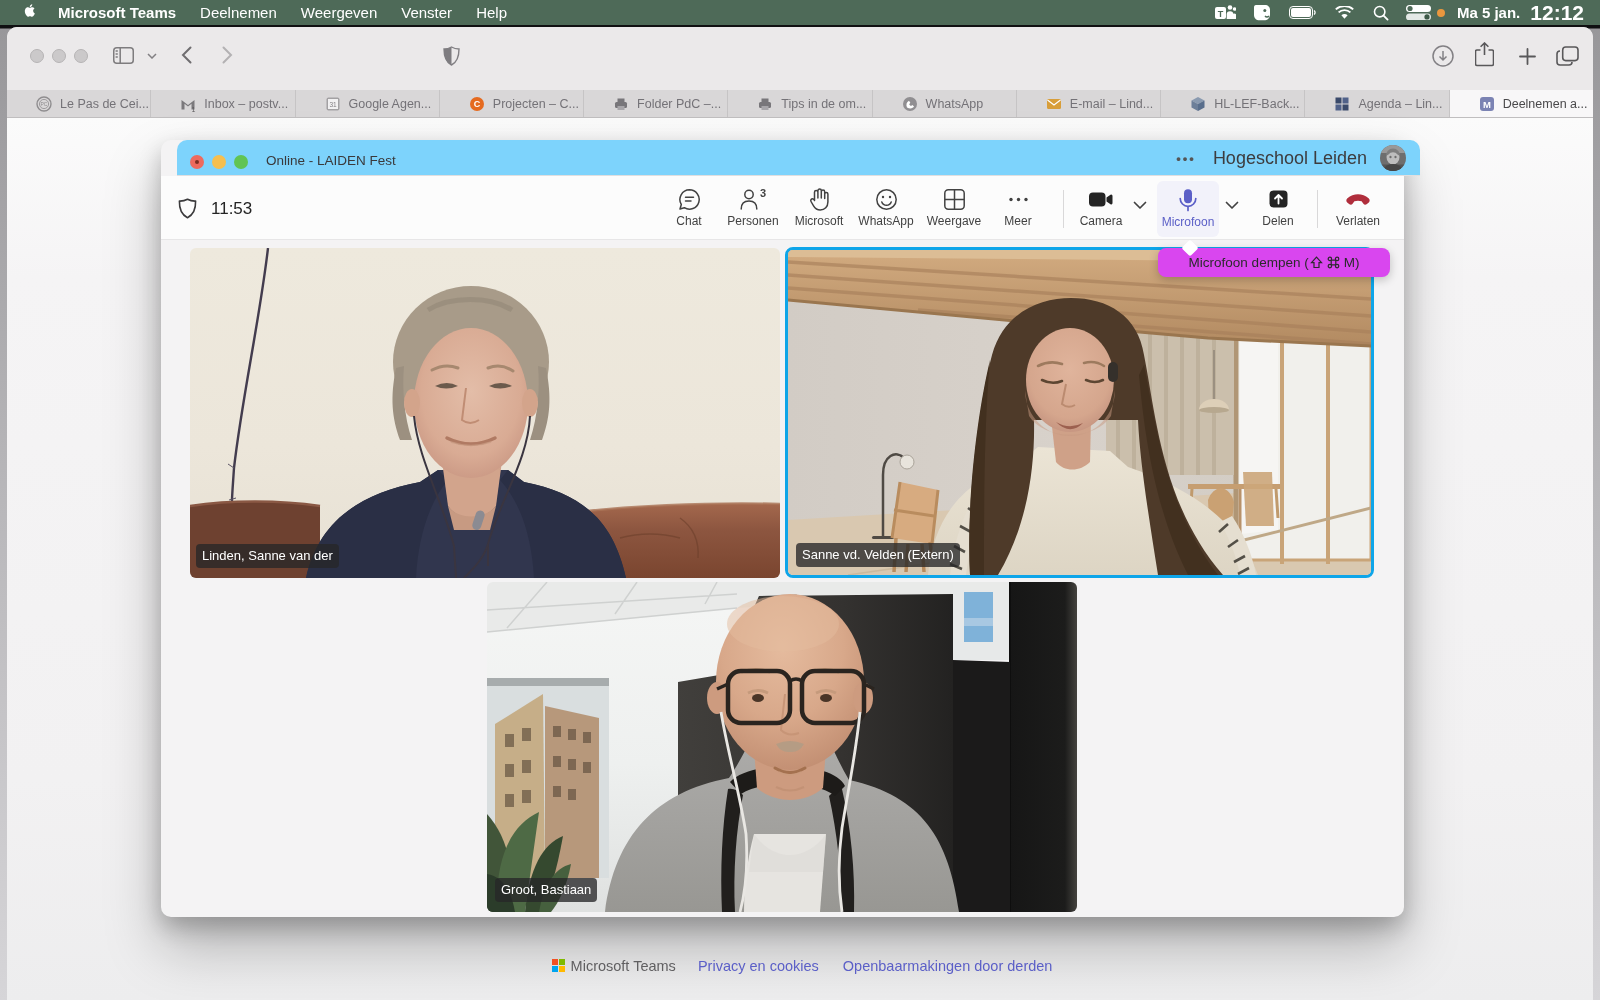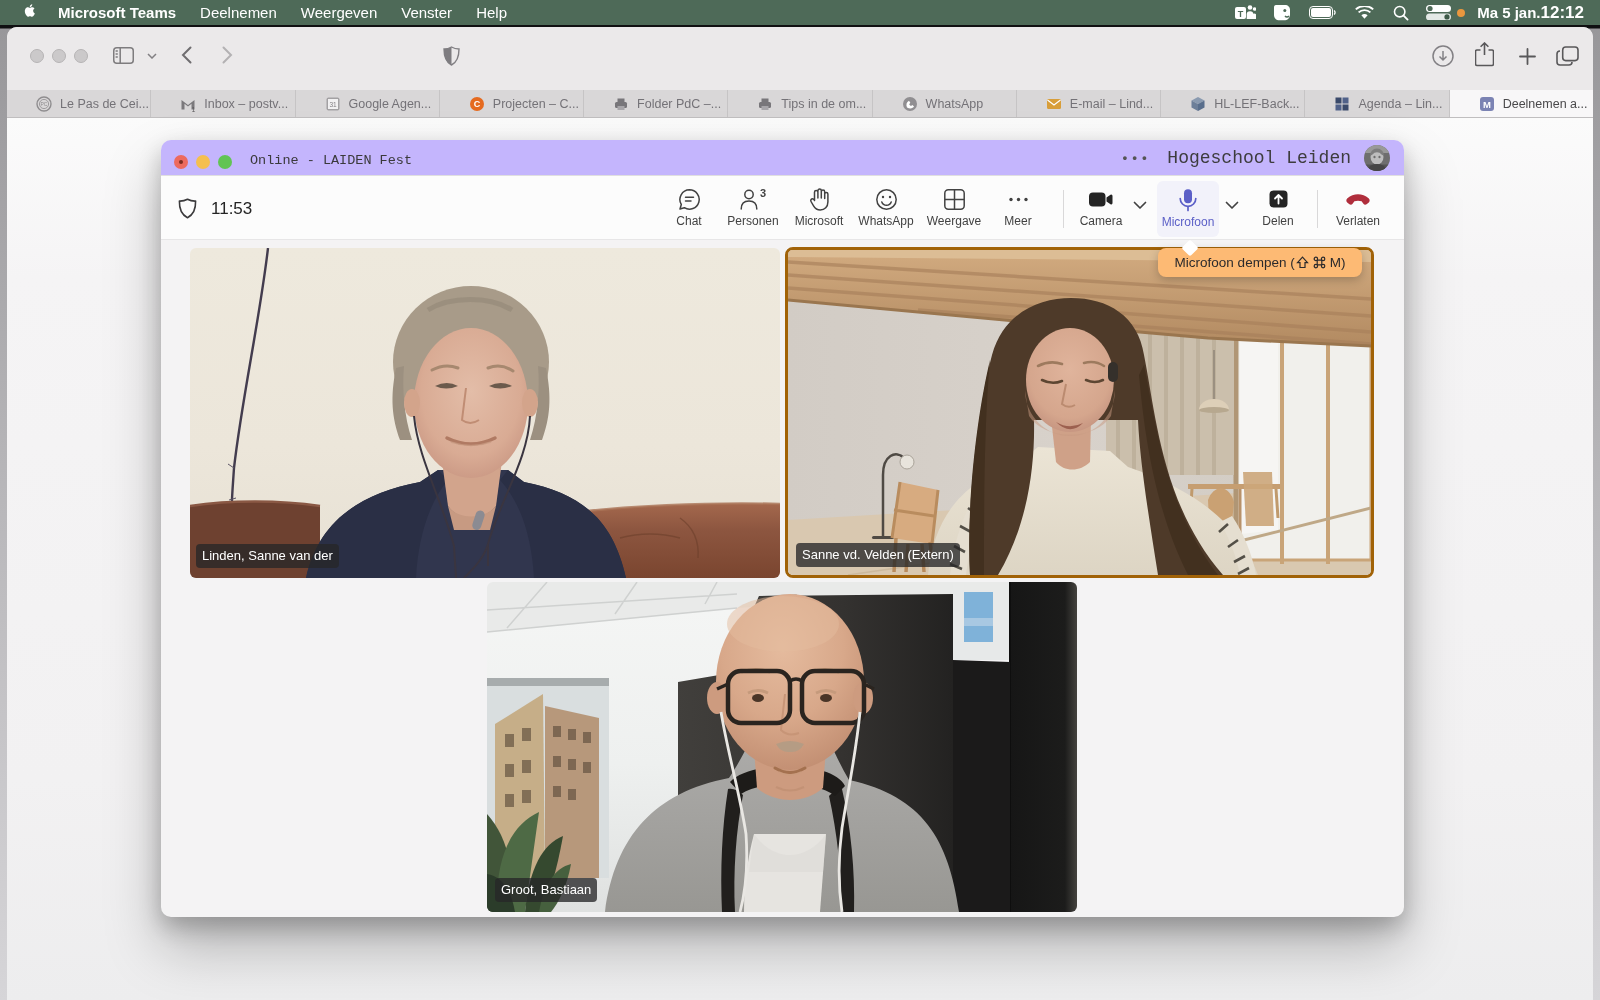--- a/index.html
+++ b/index.html
@@ -30,33 +30,33 @@
   .tab .fav { width:16px; height:16px; margin-right:8px; flex:0 0 16px; }
   .tab.active { background:#f8f7f8; color:#4a494b; border-right:none; }
 
   
   #page { position:absolute; left:0; top:91px; width:100%; height:882px;
     background:linear-gradient(#fbfbfb, #f5f4f5 18%, #f2f1f2 75%, #ededee); }
 
   
   #teams { position:absolute; left:154px; top:22px; width:1243px; height:777px; border-radius:10px;
     background:#f4f3f4; box-shadow:0 10px 22px rgba(0,0,0,.22), 0 30px 56px rgba(0,0,0,.25); }
-  #t-title { position:absolute; left:0; top:0; width:100%; height:36px; background:#c4b5fd;
-    border-bottom:1px solid #e0dfe0; border-radius:10px 10px 0 0;font-family:Liberation Mono, monospace; }
+  #t-title { position:absolute; left:16px; top:0; width:100%; height:36px; background:#7dd3fc;
+    border-bottom:1px solid #e0dfe0; border-radius:10px 10px 0 0; }
   .dot { position:absolute; top:15px; width:14px; height:14px; border-radius:50%; }
   #t-title .name { position:absolute; left:89px; top:13px; font-size:13.5px; font-weight:500; color:#3a393b; }
   #t-title .right { position:absolute; right:14px; top:0; height:36px; display:flex; align-items:center; }
   #t-toolbar { position:absolute; left:0; top:36px; width:100%; height:64px; background:#fcfcfc;
     border-bottom:1px solid #e7e6e7; }
   .tbtn { position:absolute; top:12px; width:62px; text-align:center; font-size:12px; color:#424242; }
   .tbtn svg { display:block; margin:0 auto 4px; }
   .tbtn .lbl { display:block; line-height:13px; }
 
   
-  #tooltip { position:absolute; left:997px; top:108px; width:204px; height:29px; background:#fdba74;
+  #tooltip { position:absolute; left:997px; top:108px; width:232px; height:29px; background:#d946ef;
     border-radius:8px; box-shadow:0 3px 10px rgba(0,0,0,.22); display:flex; align-items:center;
     justify-content:center; font-size:13.5px; color:#2b2a2c; z-index:5; }
   #tooltip:before { content:""; position:absolute; left:26px; top:-6px; width:12px; height:12px;
     background:#fff; transform:rotate(45deg); border-radius:2px; }
 
   
   .vid { position:absolute; border-radius:6px; overflow:hidden; }
   .nametag { position:absolute; left:7px; bottom:9px; background:rgba(38,38,40,.78); color:#fff;
     font-size:13px; line-height:24px; padding:0 6px; border-radius:4px; white-space:nowrap; }
 
@@ -105,21 +105,21 @@
       <path d="M10.6 10.6 L14.6 14.6" stroke="#fff" stroke-width="1.8" stroke-linecap="round"></path>
     </svg>
     <svg width="25" height="15" viewBox="0 0 25 15" style="margin-right:6px">
       <rect x="0" y="0" width="25" height="7" rx="3.5" fill="#fff"></rect>
       <circle cx="4" cy="3.5" r="2.6" fill="#4e6a58"></circle>
       <rect x="0" y="8.4" width="25" height="7" rx="3.5" fill="rgba(255,255,255,.85)"></rect>
       <circle cx="21" cy="11.9" r="2.6" fill="#3e5a48"></circle>
     </svg>
     <span style="width:8px;height:8px;border-radius:50%;background:#e9973e;margin-right:12px"></span>
     <span style="font-size:15px;font-weight:600">Ma 5 jan.</span>
-    <span style="font-size:17px;font-weight:600;margin-right:16px">12:12</span>
+    <span style="font-size:21px;font-weight:600;margin-left:10px;margin-right:16px">12:12</span>
   </div>
 </div>
 
 <div id="safari">
   <div id="toolbar">
     <span class="tl" style="left:23px"></span>
     <span class="tl" style="left:45px"></span>
     <span class="tl" style="left:67px"></span>
 
     <svg class="abs" style="left:106px;top:20px" width="21" height="17" viewBox="0 0 21 17">
@@ -404,21 +404,21 @@
 
           <path d="M224 168 C228 210 252 252 264 298 L266 330" fill="none" stroke="#3a3540" stroke-width="2"></path>
           <path d="M340 168 C338 212 310 252 298 296 L298 318" fill="none" stroke="#3a3540" stroke-width="2"></path>
           <rect x="284" y="262" width="9" height="20" rx="4.5" transform="rotate(18 288 272)" fill="#8b8b92"></rect>
           <path d="M298 296 C294 310 284 320 274 330" fill="none" stroke="#3a3540" stroke-width="2"></path>
 
           <rect width="590" height="330" fill="#2c2620" opacity="0"></rect>
         </svg>
         <span class="nametag" style="left:6px;bottom:10px">Linden, Sanne van der</span>
       </div>
-      <div class="vid" id="vid2" style="left:624px;top:107px;width:589px;height:331px;border:3px solid #a16207;border-radius:8px;box-shadow:inset 0 0 0 1px rgba(255,255,255,.9)">
+      <div class="vid" id="vid2" style="left:624px;top:107px;width:589px;height:331px;border:3px solid #0ea5e9;border-radius:8px;box-shadow:inset 0 0 0 1px rgba(255,255,255,.9)">
         <svg width="583" height="325" viewBox="0 0 583 325">
           <defs>
             <linearGradient id="v2wall" x1="0" y1="0" x2="1" y2="0">
               <stop offset="0" stop-color="#d2ccc5"></stop>
                 <stop offset=".5" stop-color="#d8d2cb"></stop>
                 <stop offset="1" stop-color="#cfc9c0"></stop>
             </linearGradient>
             <linearGradient id="v2wood" x1="0" y1="0" x2="0" y2="1">
               <stop offset="0" stop-color="#d2ab80"></stop>
                 <stop offset="1" stop-color="#b28a61"></stop>
@@ -594,14 +594,24 @@
           <path d="M292 190 Q303 196 314 190" fill="none" stroke="#c89b7c" stroke-width="1.5" opacity=".6"></path>
           <path d="M289 205 Q303 212 317 205" fill="none" stroke="#b9876a" stroke-width="2" opacity=".45"></path>
 
           <path d="M234 130 C241 172 253 212 259 252 C261 282 259 308 253 330" fill="none" stroke="#e9e7e3" stroke-width="2.8"></path>
           <path d="M373 130 C369 172 361 208 355 246 C351 276 351 302 355 330" fill="none" stroke="#e9e7e3" stroke-width="2.8"></path>
         </svg>
         <span class="nametag" style="left:8px;bottom:10px">Groot, Bastiaan</span>
       </div>
     </div>
 
+    <div id="footer">
+      <svg width="13" height="13" viewBox="0 0 13 13" style="vertical-align:-1px;margin-right:6px">
+        <rect x="0" y="0" width="6" height="6" fill="#f25022"></rect>
+          <rect x="7" y="0" width="6" height="6" fill="#7fba00"></rect>
+        <rect x="0" y="7" width="6" height="6" fill="#00a4ef"></rect>
+          <rect x="7" y="7" width="6" height="6" fill="#ffb900"></rect>
+      </svg><span>Microsoft Teams</span>
+      <a style="margin-left:18px">Privacy en cookies</a>
+      <a style="margin-left:20px">Openbaarmakingen door derden</a>
+    </div>
   </div>
 </div>
 
 </body></html>

